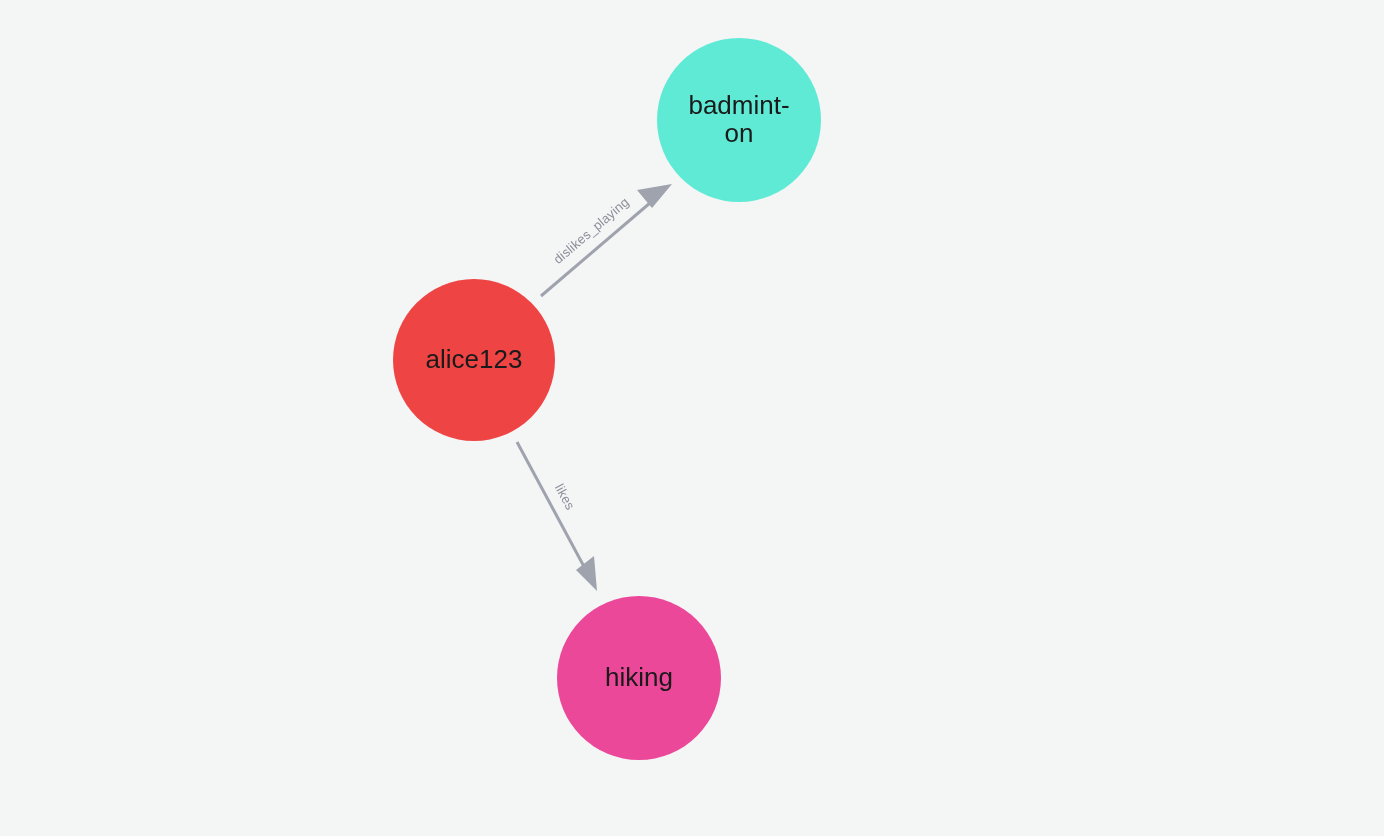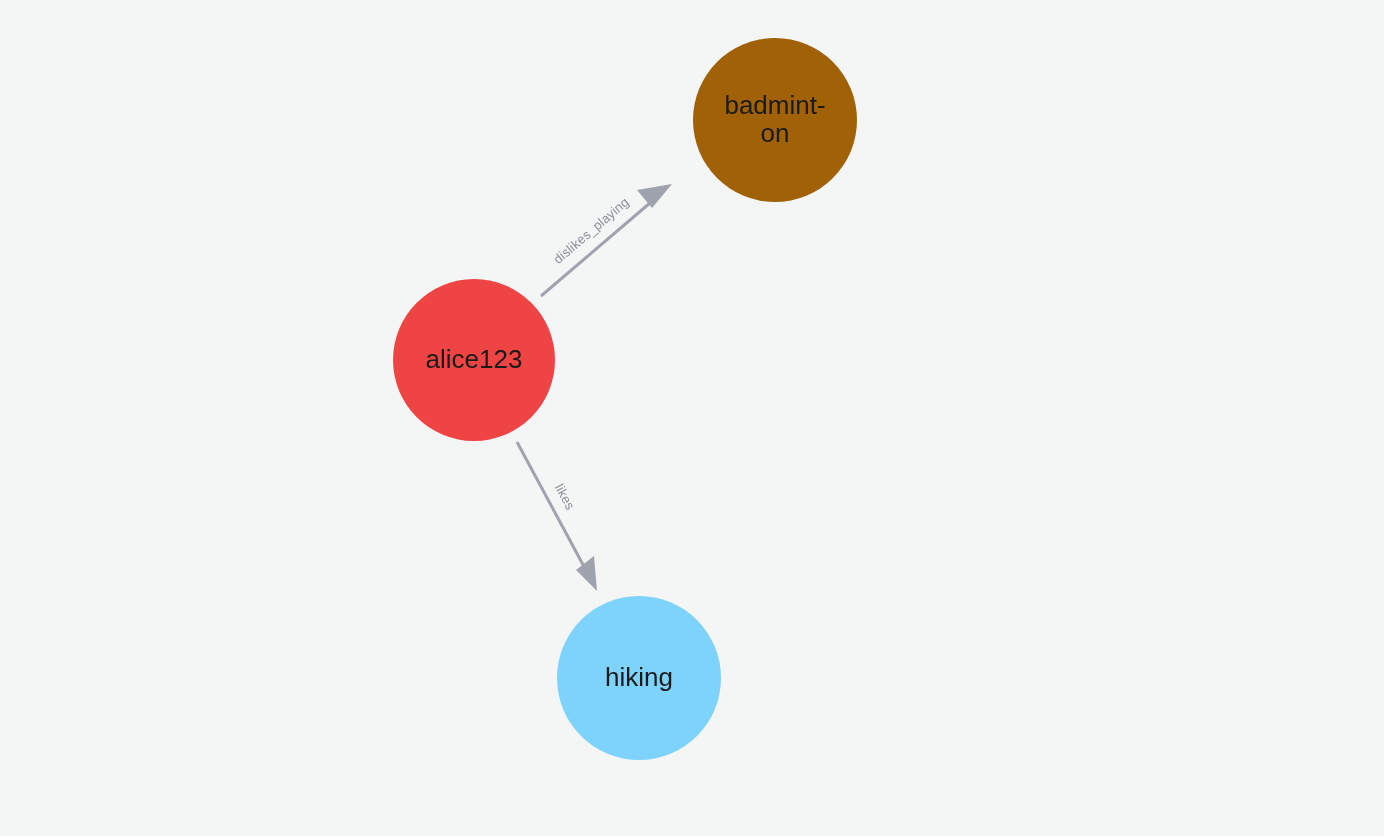--- a/index.html
+++ b/index.html
@@ -80,26 +80,26 @@
       <text class="edge-label-text" x="594" y="234" text-anchor="middle" transform="rotate(-40.5 594 234)">dislikes_playing</text>
     </g>
 
     <g>
       <line class="edge-line" x1="517" y1="442" x2="588" y2="574"></line>
       <polygon class="edge-arrow" points="597,591 594,556 576,570"></polygon>
       <text class="edge-label-text" x="561" y="499" text-anchor="middle" transform="rotate(61.5 561 499)">likes</text>
     </g>
   </svg>
 
-  <div class="node" style="left:693px; top:38px; width:164px; height:164px; background:#a16207;">
+  <div class="node" style="left:657px; top:38px; width:164px; height:164px; background:#5eead4;">
     <span class="node-label">badmint-
 on</span>
   </div>
 
   <div class="node" style="left:393px; top:279px; width:162px; height:162px; background:#ef4444;">
     <span class="node-label">alice123</span>
   </div>
 
-  <div class="node" style="left:557px; top:596px; width:164px; height:164px; background:#7dd3fc;">
+  <div class="node" style="left:557px; top:596px; width:164px; height:164px; background:#ec4899;">
     <span class="node-label">hiking</span>
   </div>
 
 </div>
 
 </body></html>

